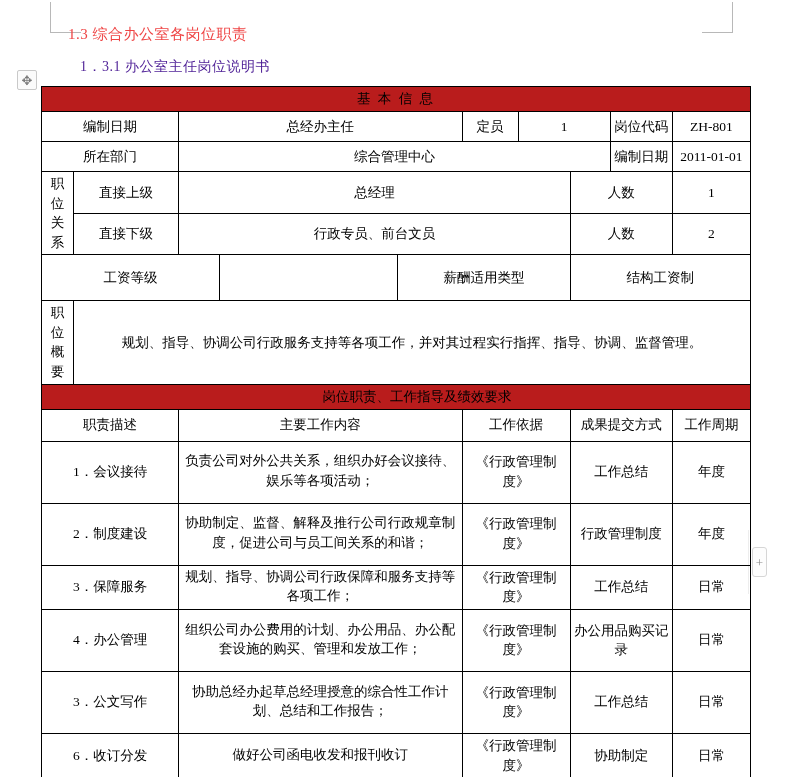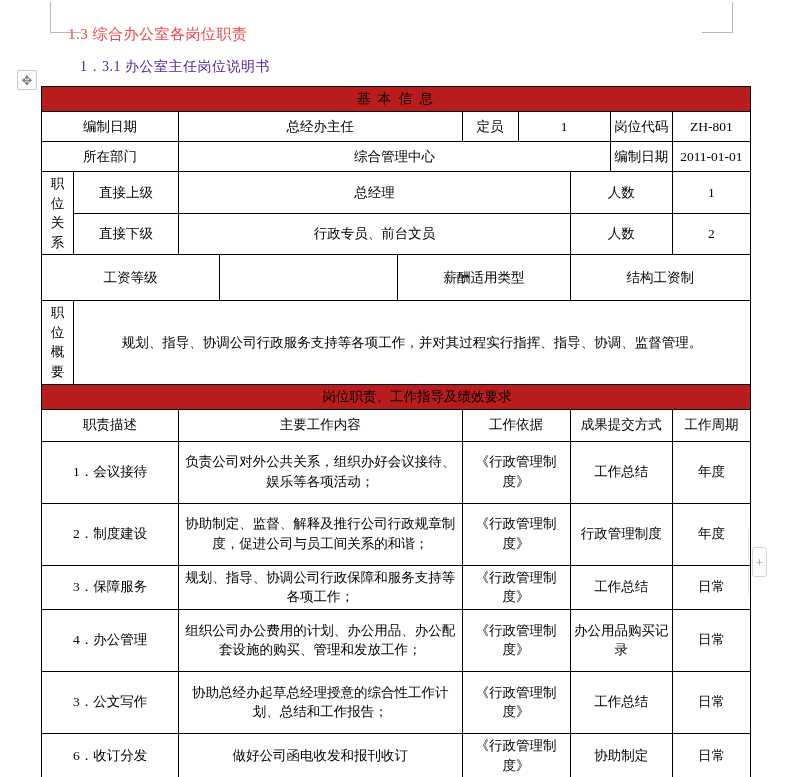--- a/index.html
+++ b/index.html
@@ -131,20 +131,21 @@
     padding: 3px 1px;
     line-height: 1.5;
     font-size: 13.5px;
   }
   td.vlabel span { display: block; }
   td.left-text {
     text-align: left;
     padding-left: 6px;
     padding-right: 4px;
     line-height: 1.5;
+    font-family: Liberation Mono, monospace;
   }
   td.left-text-indent {
     text-align: left;
     padding-left: 10px;
   }
   td.summary {
     text-align: left;
     padding-left: 8px;
     padding-right: 6px;
     font-size: 13.5px;

